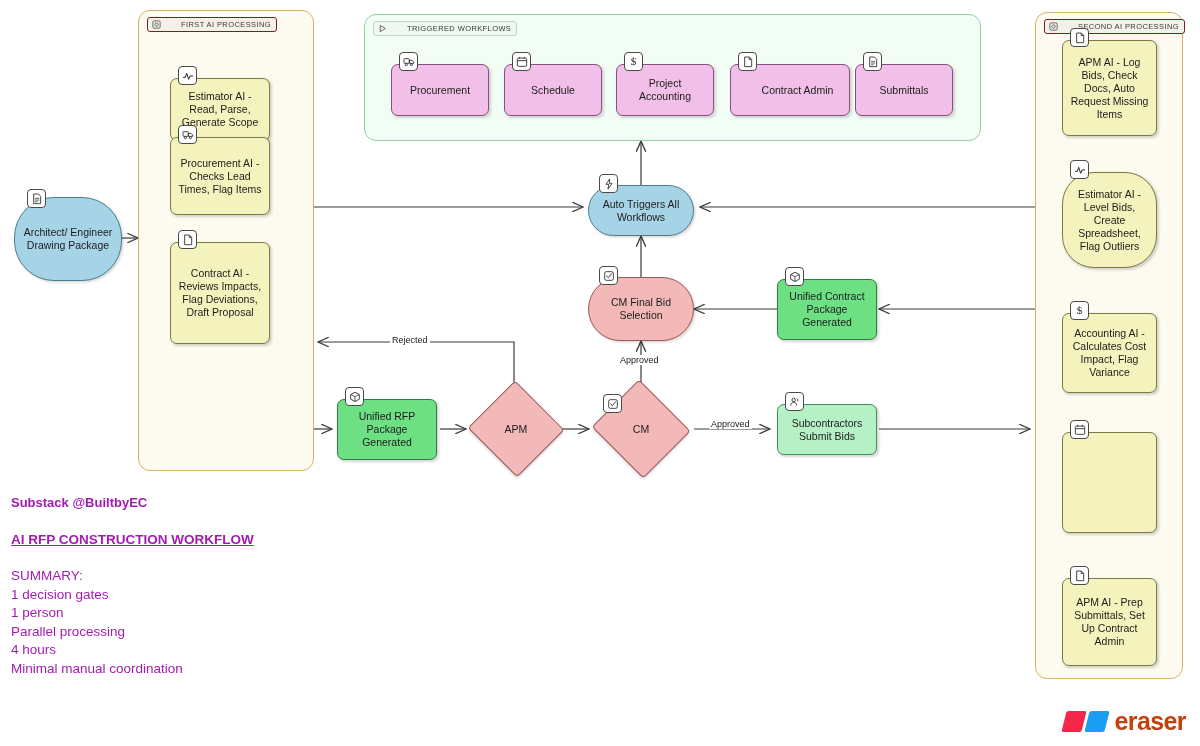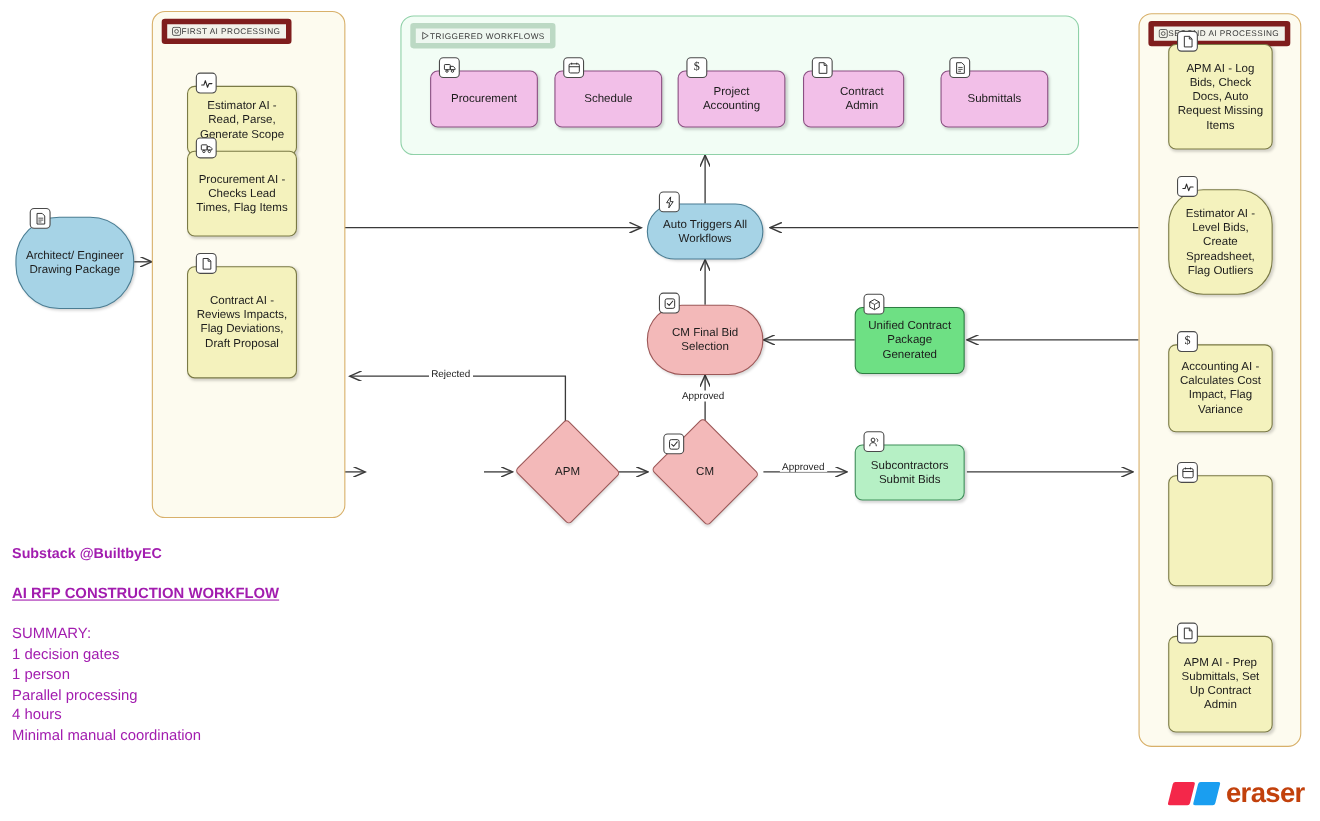--- a/index.html
+++ b/index.html
@@ -31,23 +31,23 @@
   }
   .group.green-group {
     border-color: #8fd1a8;
     background: #f2fdf5;
   }
   .group-label {
     position: absolute;
     top: 6px; left: 8px;
     display: flex;
     align-items: center;
-    gap: 0;
+    gap: 20px;
     background: #f2f2ea;
-    border: 5px solid #7f1d1d;
+    border: 1px solid #7f1d1d;
     border-radius: 3px;
     padding: 2px 5px 2px 4px;
     font-size: 7.5px;
     letter-spacing: 0.4px;
     color: #3a3a3a;
     font-weight: 400;
     white-space: nowrap;
   }
   .green-group .group-label {
     background: #eef7f0;
@@ -297,21 +297,21 @@
     <span>Procurement</span>
   </div>
 
   <div class="node pink" style="left:616px; top:64px; width:98px; height:52px;">
     <div class="badge">
       <span class="dollar">$</span>
     </div>
     <span>Project Accounting</span>
   </div>
 
-  <div class="node pink" style="left:730px; top:64px; width:92px; height:52px;padding-left:20px;">
+  <div class="node pink" style="left:730px; top:64px; width:120px; height:52px;padding-left:20px;">
     <div class="badge">
       <svg width="12" height="12" viewBox="0 0 18 18">
         <path d="M4,1.5 L11,1.5 L14.5,5 L14.5,16 L4,16 Z" fill="none" stroke="#2b2b2b" stroke-width="1.3" stroke-linejoin="round"></path>
         <path d="M10.8,1.8 L10.8,5.2 L14.2,5.2" fill="none" stroke="#2b2b2b" stroke-width="1.3"></path>
       </svg>
     </div>
     <span>Contract Admin</span>
   </div>
 
   <div class="node pink" style="left:855px; top:64px; width:98px; height:52px;">
@@ -346,20 +346,29 @@
   <div class="node green" style="left:777px; top:279px; width:100px; height:61px;">
     <div class="badge">
       <svg width="12" height="12" viewBox="0 0 18 18">
         <path d="M9,1.8 L15.5,5.3 L15.5,12.3 L9,15.8 L2.5,12.3 L2.5,5.3 Z" fill="none" stroke="#2b2b2b" stroke-width="1.3" stroke-linejoin="round"></path>
         <path d="M9,8.6 L9,15.6 M9,8.6 L15.3,5.3 M9,8.6 L2.7,5.3" fill="none" stroke="#2b2b2b" stroke-width="1.1"></path>
       </svg>
     </div>
     <span>Unified Contract Package Generated</span>
   </div>
 
+  <div class="node green" style="left:337px; top:399px; width:100px; height:61px;">
+    <div class="badge">
+      <svg width="12" height="12" viewBox="0 0 18 18">
+        <path d="M9,1.8 L15.5,5.3 L15.5,12.3 L9,15.8 L2.5,12.3 L2.5,5.3 Z" fill="none" stroke="#2b2b2b" stroke-width="1.3" stroke-linejoin="round"></path>
+        <path d="M9,8.6 L9,15.6 M9,8.6 L15.3,5.3 M9,8.6 L2.7,5.3" fill="none" stroke="#2b2b2b" stroke-width="1.1"></path>
+      </svg>
+    </div>
+    <span>Unified RFP Package Generated</span>
+  </div>
 
   <div class="diamond" style="left:466px; top:381px; width:100px; height:96px;">
     <div class="shape"></div>
     <span class="dlabel">APM</span>
   </div>
 
   <div class="diamond" style="left:589px; top:381px; width:104px; height:96px;">
     <div class="shape"></div>
     <div class="badge" style="top:13px; left:14px;">
       <svg width="12" height="12" viewBox="0 0 18 18">

